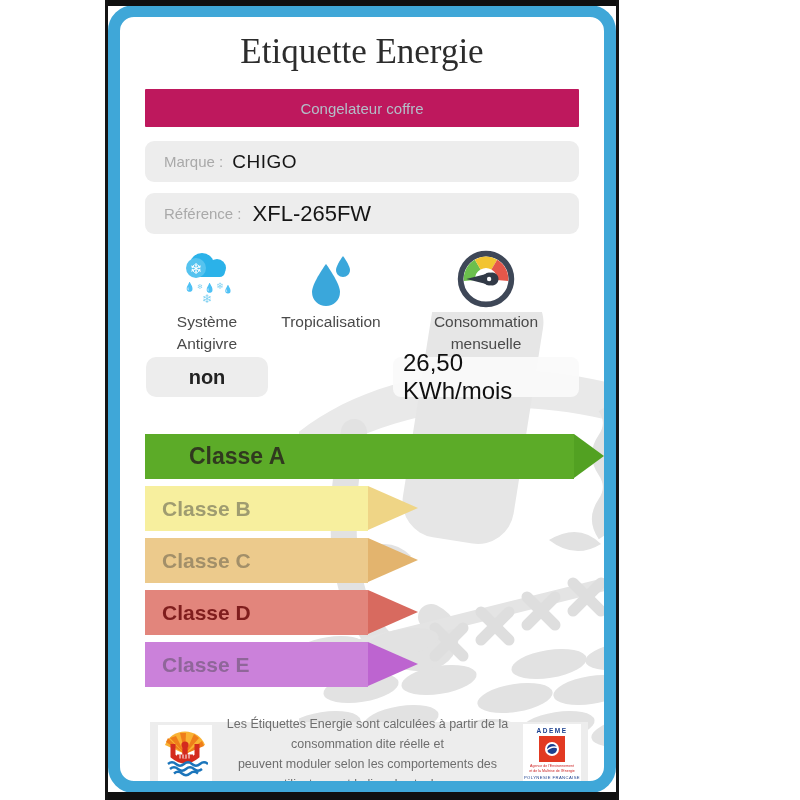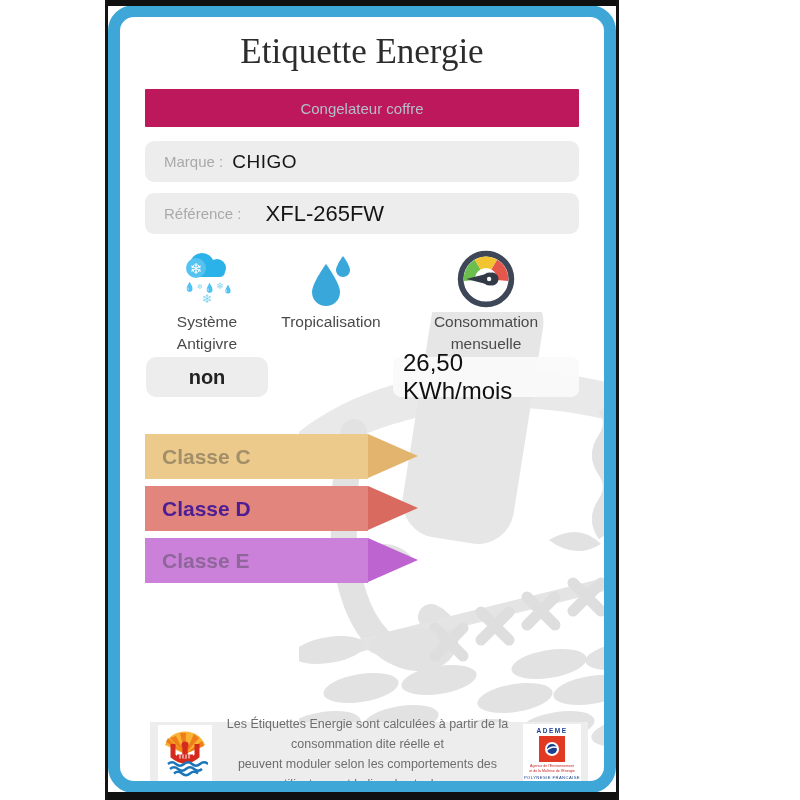--- a/index.html
+++ b/index.html
@@ -16,21 +16,21 @@
 
   .title{margin-top:14px;text-align:center;font-family:"Liberation Serif",serif;
          font-size:35px;color:#2c2c2c;line-height:1.2;}
   .product-box{margin:16px 25px 0;height:38px;background:#be185d;border-radius:1px;
          display:flex;align-items:center;justify-content:center;color:#b3bfc9;font-size:15px;}
   .field-box{margin:14px 25px 0;height:41px;background:#ededed;border-radius:9px;
          display:flex;align-items:center;padding-left:19px;box-sizing:border-box;}
   .field-box.ref{margin-top:11px;}
   .field-label{color:#a9a9a9;font-size:15px;}
   .brand-value{color:#151515;font-size:19px;margin-left:9px;letter-spacing:.5px;}
-  .ref-value{color:#151515;font-size:22px;margin-left:24px;}
+  .ref-value{color:#151515;font-size:22px;margin-left:11px;}
 
   .features{display:flex;margin:10px 25px 0;}
   .feature{flex:1;display:flex;flex-direction:column;align-items:center;}
   .f-icon{height:64px;display:flex;align-items:flex-end;justify-content:center;}
   .f-label{height:46px;text-align:center;font-size:15.5px;color:#4a4a4a;line-height:1.45;margin-top:3px;}
   .f-value{margin-top:0;height:40px;min-width:122px;background:#ededed;border-radius:10px;
          display:flex;align-items:center;justify-content:center;font-weight:bold;font-size:20px;color:#222;
          padding:0 10px;box-sizing:border-box;}
   .f-value.wide{min-width:186px;background:rgba(250,250,250,.93);font-weight:400;font-size:24px;
          border-radius:8px;color:#101010;}
@@ -179,29 +179,41 @@
             <div class="f-label">
               <div>Consommation</div>
               <div>mensuelle</div>
             </div>
             <div class="f-value wide">26,50 KWh/mois</div>
           </div>
 
         </div>
 
         <div class="classes">
+          <div class="class-bar bar-a">
+            <div class="bar-body" style="background: rgb(92, 171, 40);">
+                <span class="bar-label" style="color: rgb(48, 57, 31);">Classe A</span>
+              </div>
+            <div class="bar-tip" style="border-left-color: rgb(82, 161, 34);"></div>
+          </div>
+          <div class="class-bar bar-sm">
+            <div class="bar-body" style="background: rgb(247, 239, 158);">
+                <span class="bar-label" style="color: rgb(159, 156, 112);">Classe B</span>
+              </div>
+            <div class="bar-tip" style="border-left-color: rgb(239, 213, 134);"></div>
+          </div>
           <div class="class-bar bar-sm">
             <div class="bar-body" style="background: rgb(236, 202, 140);">
                 <span class="bar-label" style="color: rgb(162, 143, 105);">Classe C</span>
               </div>
             <div class="bar-tip" style="border-left-color: rgb(227, 180, 110);"></div>
           </div>
           <div class="class-bar bar-sm">
             <div class="bar-body" style="background: rgb(226, 133, 124);">
-                <span class="bar-label" style="color: #4c1d95;">Classe D</span>
+                <span class="bar-label" style="color: #7f1d1d;">Classe D</span>
               </div>
             <div class="bar-tip" style="border-left-color: rgb(216, 106, 95);"></div>
           </div>
           <div class="class-bar bar-sm">
             <div class="bar-body" style="background: rgb(203, 129, 218);">
                 <span class="bar-label" style="color: rgb(143, 102, 153);">Classe E</span>
               </div>
             <div class="bar-tip" style="border-left-color: rgb(189, 100, 208);"></div>
           </div>
         </div>

